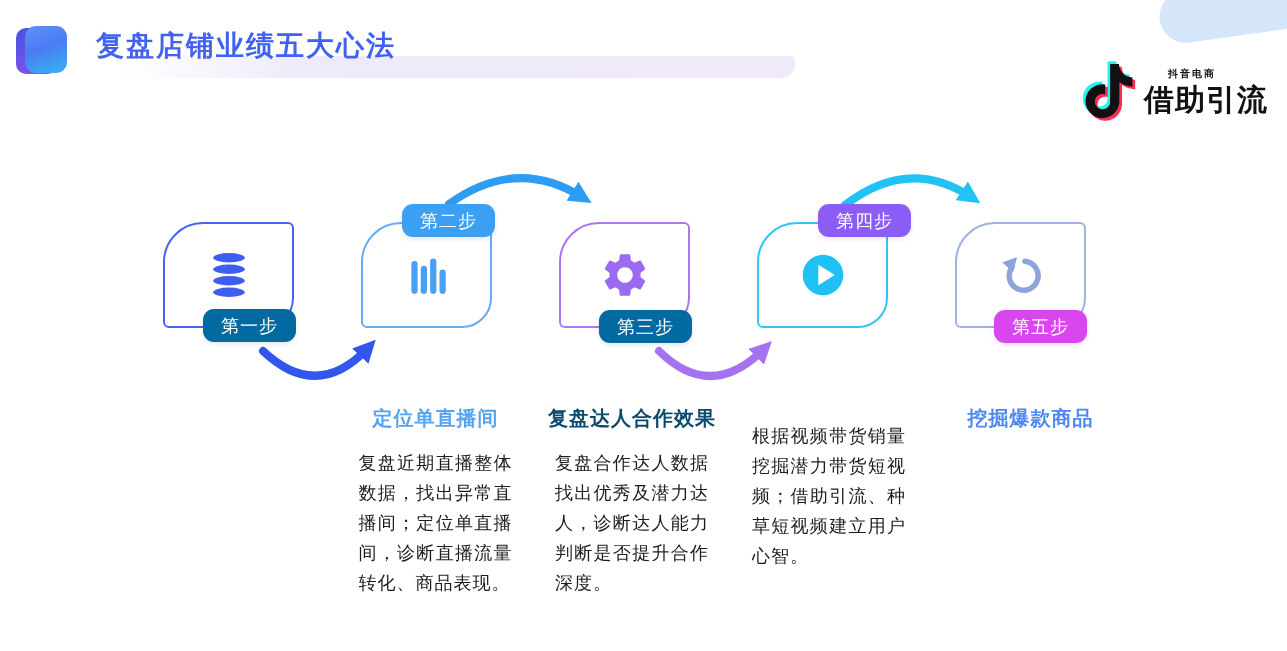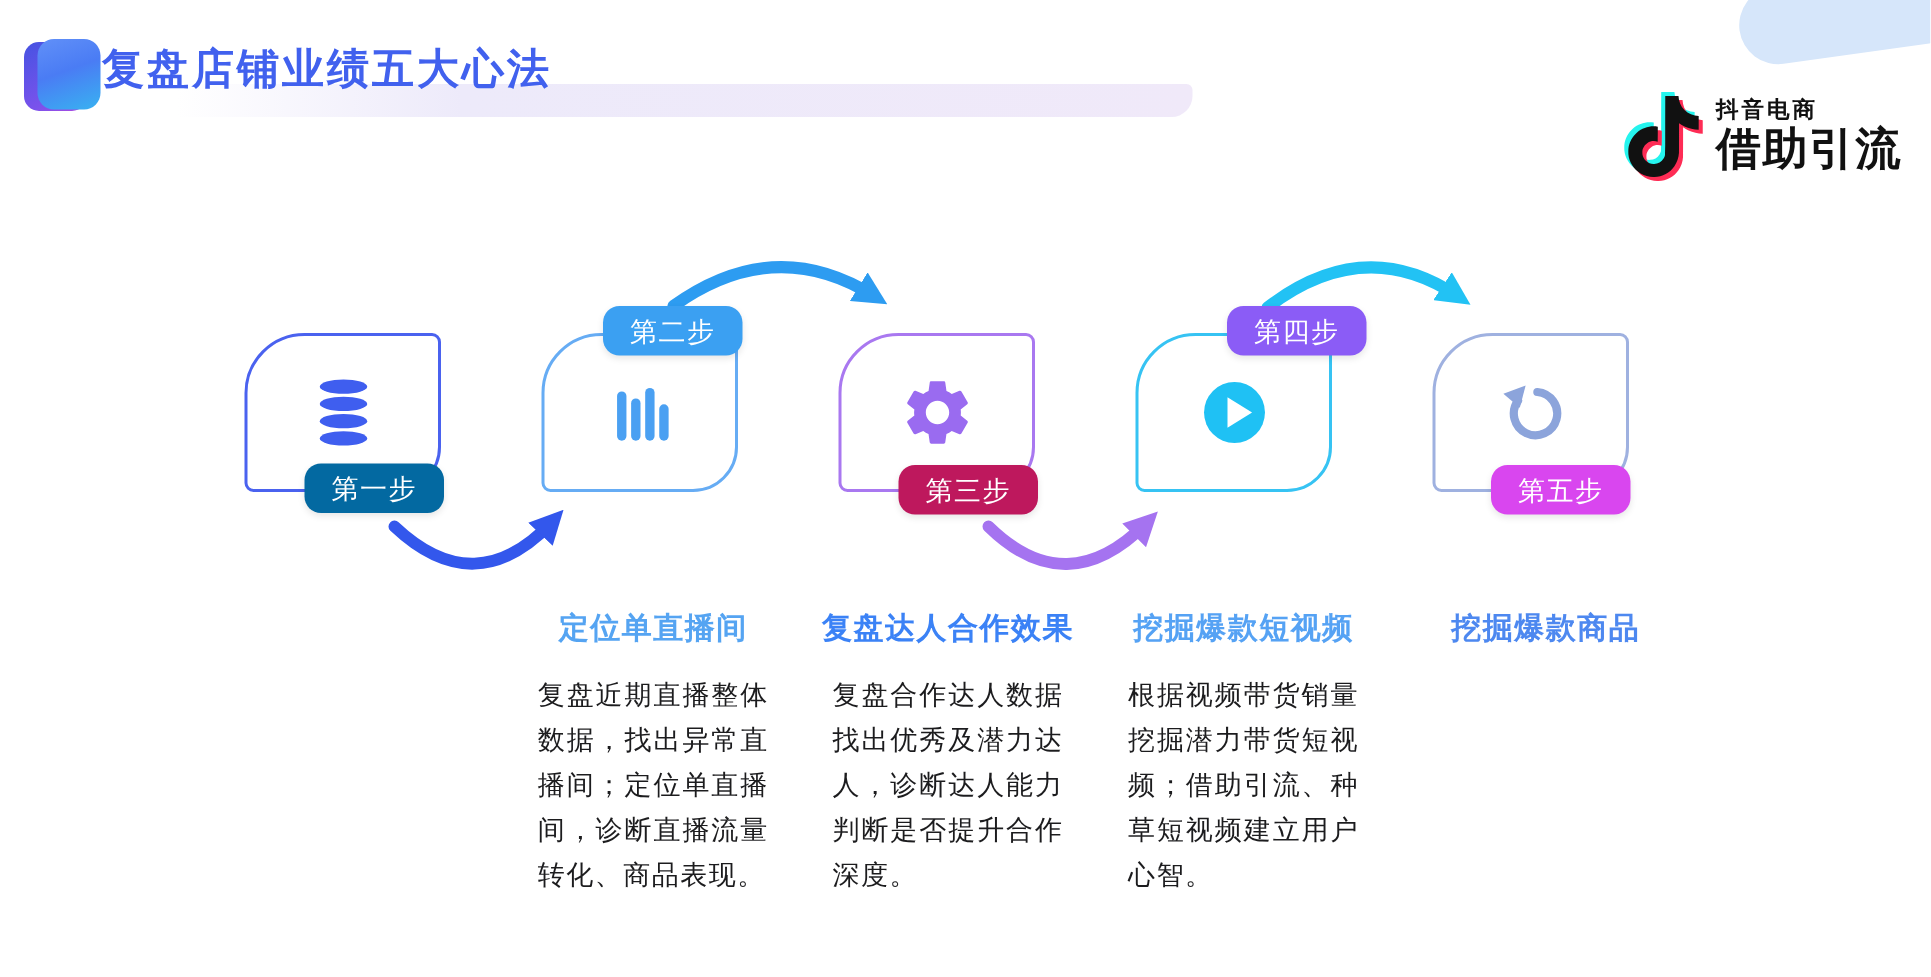--- a/index.html
+++ b/index.html
@@ -17,66 +17,66 @@
   .title-icon .back{
     position:absolute;left:0;top:2px;width:42px;height:46px;border-radius:10px;
     background:linear-gradient(150deg,#4553e2 0%,#7b52ec 70%,#b04ae0 100%);
   }
   .title-icon .front{
     position:absolute;left:9px;top:0;width:42px;height:47px;border-radius:11px;
     background:linear-gradient(160deg,#6190f8 0%,#4a7cf4 45%,#38b2f1 100%);
   }
   .page-title{
     position:absolute;left:68px;top:27px;font-size:28px;font-weight:bold;
-    color:#4161ee;letter-spacing:2px;white-space:nowrap;
+    color:#4161ee;letter-spacing:2px;white-space:nowrap;padding-left:28px;
   }
   .corner-blob{
     position:absolute;right:-22px;top:-16px;width:150px;height:52px;
     background:#d6e6fa;border-radius:28px;transform:rotate(-8deg);
   }
   
   .logo{position:absolute;left:1082px;top:60px;display:flex;align-items:center;}
   .logo-note{width:54px;height:62px;flex:0 0 auto;}
   .logo-text{margin-left:8px;color:#111111;}
-  .logo-text .small{font-size:15px;font-weight:bold;letter-spacing:2px;line-height:18px;}
+  .logo-text .small{font-size:10px;font-weight:bold;letter-spacing:2px;line-height:18px;margin-left:24px;}
   .logo-text .big{font-size:30px;font-weight:bold;letter-spacing:1px;line-height:34px;}
   
   .diagram{position:absolute;left:0;top:150px;width:1287px;height:260px;}
   .step-box{
     position:absolute;top:72px;height:106px;width:131px;background:#ffffff;
     border:2px solid;border-radius:40px 6px 30px 6px;
     display:flex;align-items:center;justify-content:center;box-sizing:border-box;
   }
   .b1{left:163px;border-color:#4a62ef;}
   .b2{left:361px;border-color:#66acf4;}
   .b3{left:559px;border-color:#a978f0;}
   .b4{left:757px;border-color:#36c3f3;}
   .b5{left:955px;border-color:#9fb1e0;}
   .step-label{
     position:absolute;width:93px;height:33px;border-radius:11px;color:#ffffff;
     font-size:18px;display:flex;align-items:center;justify-content:center;
     letter-spacing:1px;box-shadow:0 2px 5px rgba(0,0,0,0.10);
   }
   .l1{left:203px;top:159px;background:#0369a1;}
   .l2{left:402px;top:54px;background:#3ba0f2;}
-  .l3{left:599px;top:160px;background:#be185d;}
+  .l3{left:599px;top:160px;background:#0369a1;}
   .l4{left:818px;top:54px;background:#8b5cf6;}
   .l5{left:994px;top:160px;background:#d946ef;}
   .arrows{position:absolute;left:0;top:0;width:1287px;height:260px;}
   
   .col{position:absolute;top:405px;}
   .c1{left:152px;width:180px;}
   .c2{left:348px;width:175px;}
   .c3{left:538px;width:188px;}
   .c4{left:740px;width:178px;}
   .c5{left:938px;width:185px;}
   .col-heading{font-size:20px;font-weight:bold;text-align:center;letter-spacing:1px;}
   .h1c{color:#4d7bf2;}
   .h2c{color:#55a4f2;}
-  .h3c{color:#3b82f6;}
+  .h3c{color:#0c4a6e;}
   .h4c{color:#55a2f4;}
   .h5c{color:#4d88f0;}
   .col-body{
     width:154px;margin:16px auto 0;font-size:18px;line-height:30px;color:#1c1c1e;
     text-align:justify;letter-spacing:1px;
   }
   .c5 .col-body{width:164px;}
 </style>
 </head>
 <body>
@@ -181,20 +181,19 @@
 
   <div class="col c2">
     <div class="col-heading h2c">定位单直播间</div>
     <div class="col-body">复盘近期直播整体数据，找出异常直播间；定位单直播间，诊断直播流量转化、商品表现。</div>
   </div>
   <div class="col c3">
     <div class="col-heading h3c">复盘达人合作效果</div>
     <div class="col-body">复盘合作达人数据找出优秀及潜力达人，诊断达人能力判断是否提升合作深度。</div>
   </div>
   <div class="col c4">
-    <div class="col-heading h4c">挖掘爆款短视频</div>
     <div class="col-body">根据视频带货销量挖掘潜力带货短视频；借助引流、种草短视频建立用户心智。</div>
   </div>
   <div class="col c5">
     <div class="col-heading h5c">挖掘爆款商品</div>
   </div>
 
 </div>
 
 </body></html>

